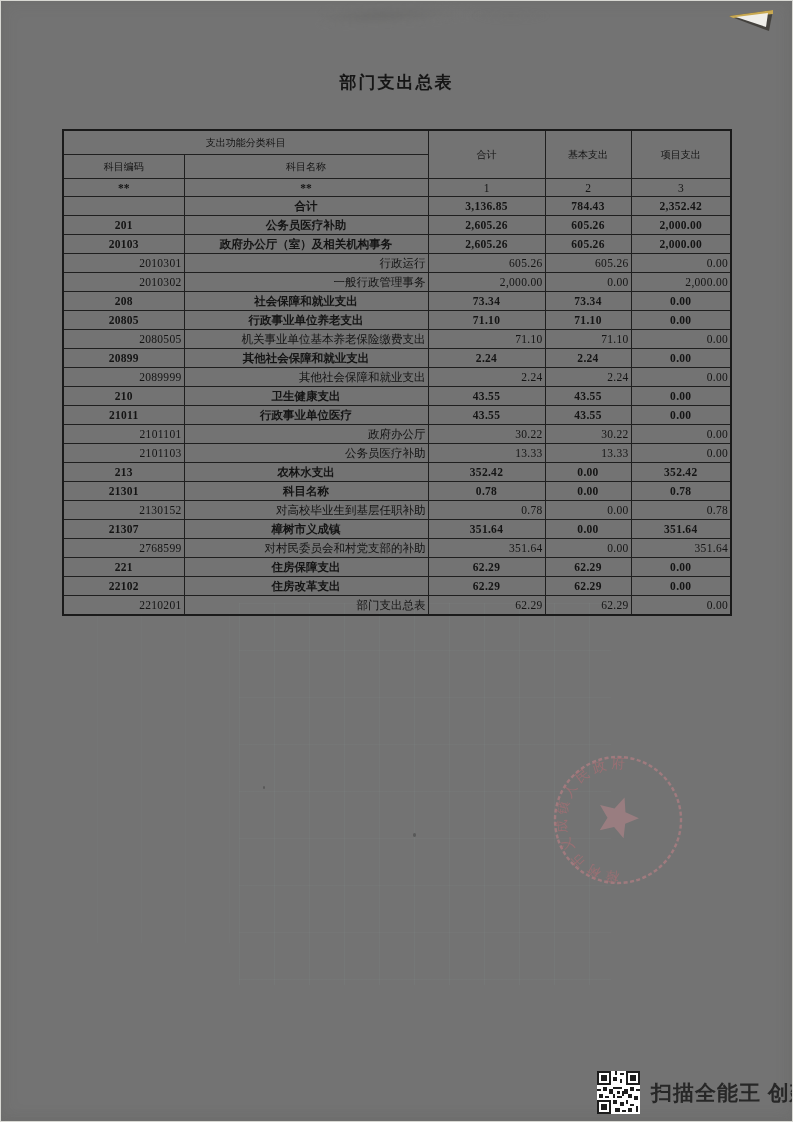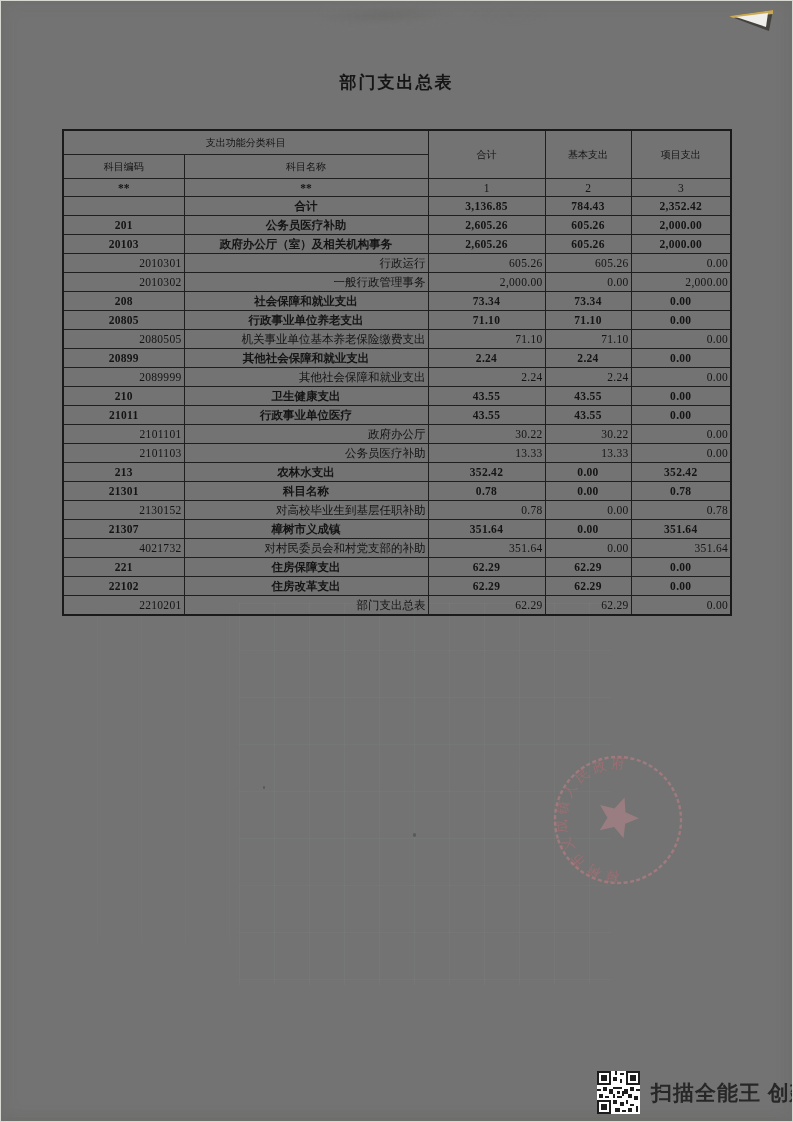--- a/index.html
+++ b/index.html
@@ -253,21 +253,21 @@
           <td class="c-num">0.78</td>
         </tr>
         <tr class="r-bold">
           <td class="c-code">21307</td>
           <td class="c-name">樟树市义成镇</td>
           <td class="c-num">351.64</td>
           <td class="c-num">0.00</td>
           <td class="c-num">351.64</td>
         </tr>
         <tr class="r-norm">
-          <td class="c-code">4021732</td>
+          <td class="c-code">2768599</td>
           <td class="c-name">对村民委员会和村党支部的补助</td>
           <td class="c-num">351.64</td>
           <td class="c-num">0.00</td>
           <td class="c-num">351.64</td>
         </tr>
         <tr class="r-bold">
           <td class="c-code">221</td>
           <td class="c-name">住房保障支出</td>
           <td class="c-num">62.29</td>
           <td class="c-num">62.29</td>

